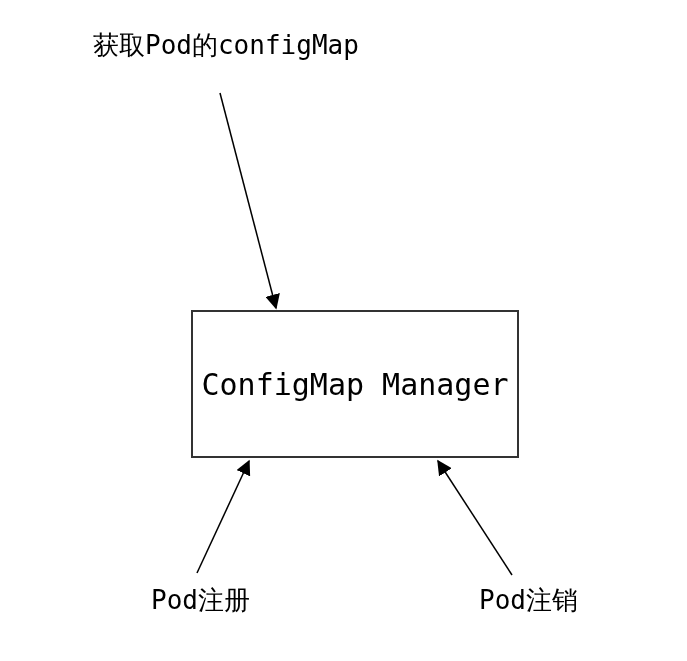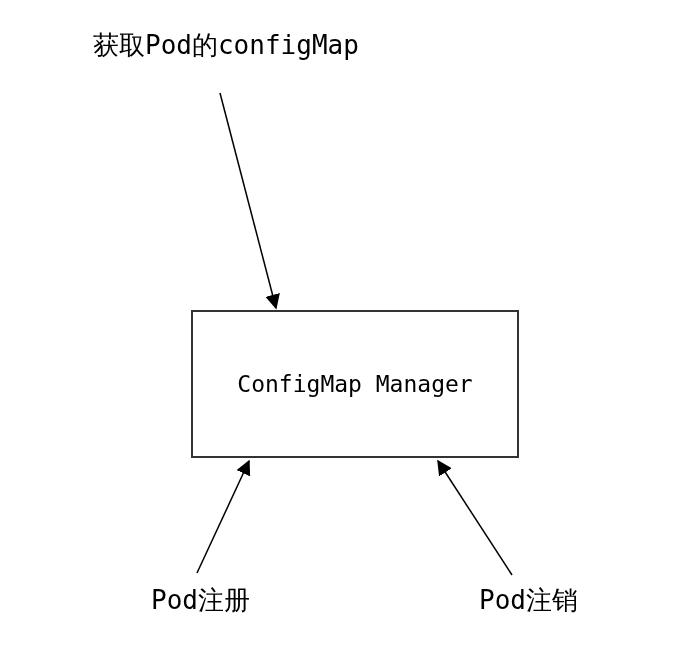--- a/index.html
+++ b/index.html
@@ -44,21 +44,21 @@
     position: absolute;
     left: 192px;
     top: 311px;
     width: 326px;
     height: 146px;
     display: flex;
     align-items: center;
     justify-content: center;
   }
   .node-label-wrap .node-text {
-    font-size: 23px;
+    font-size: 30px;
     white-space: nowrap;
   }
   svg line {
     stroke: #000000;
     stroke-width: 1.5;
   }
   svg rect.node-box {
     fill: #ffffff;
     stroke: #333333;
     stroke-width: 2;

